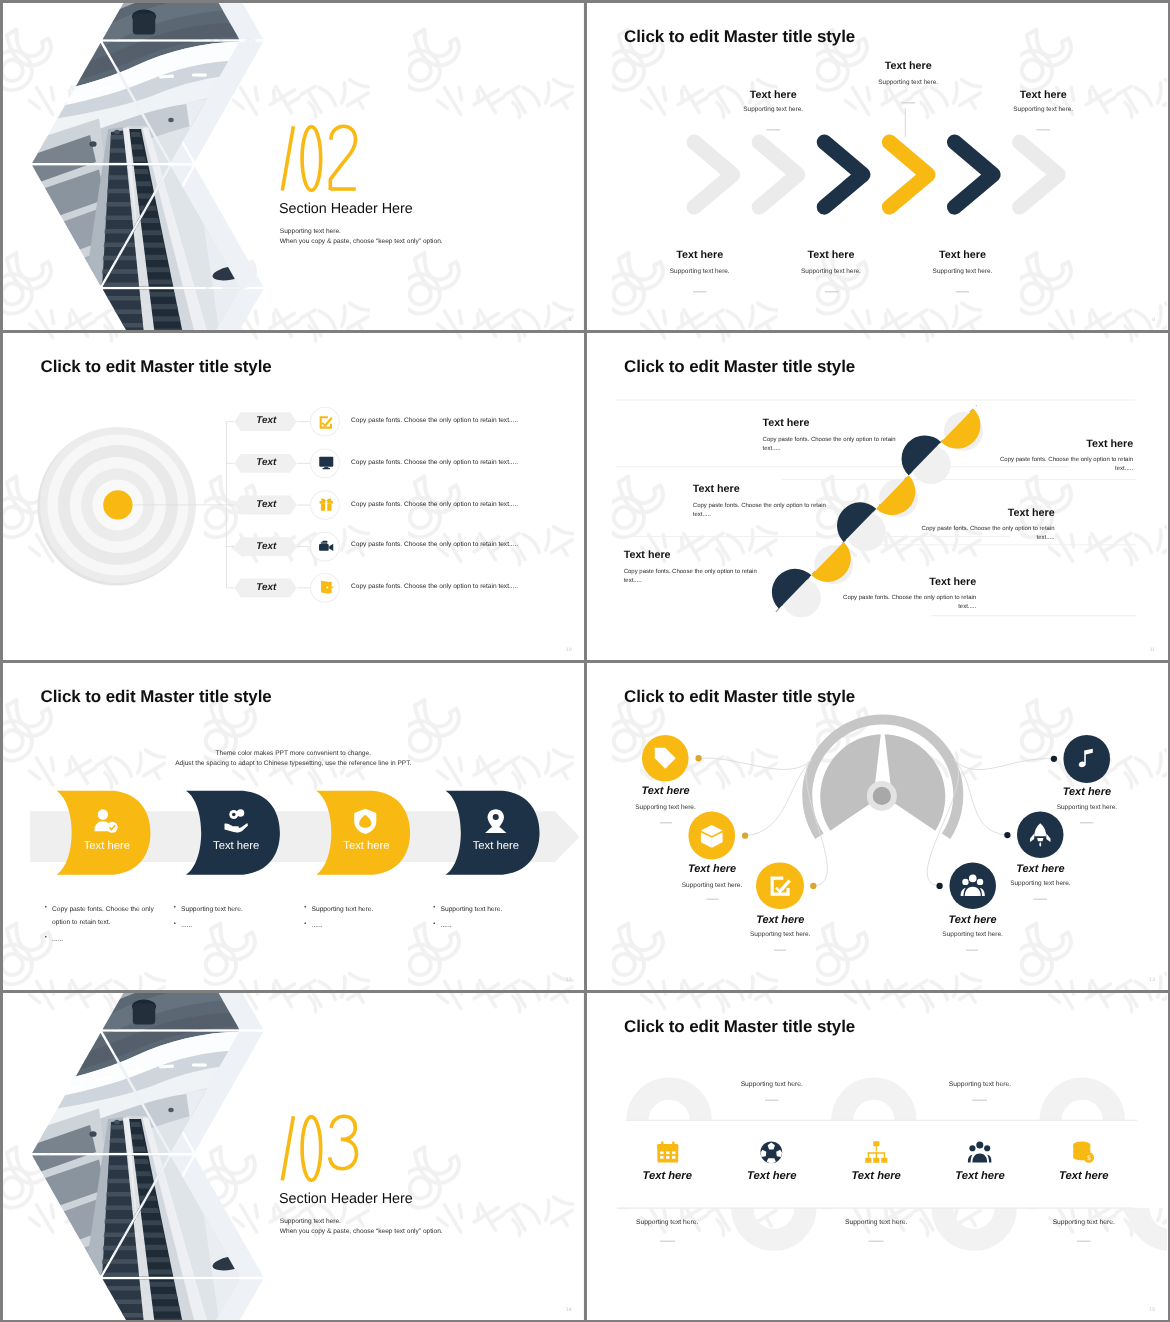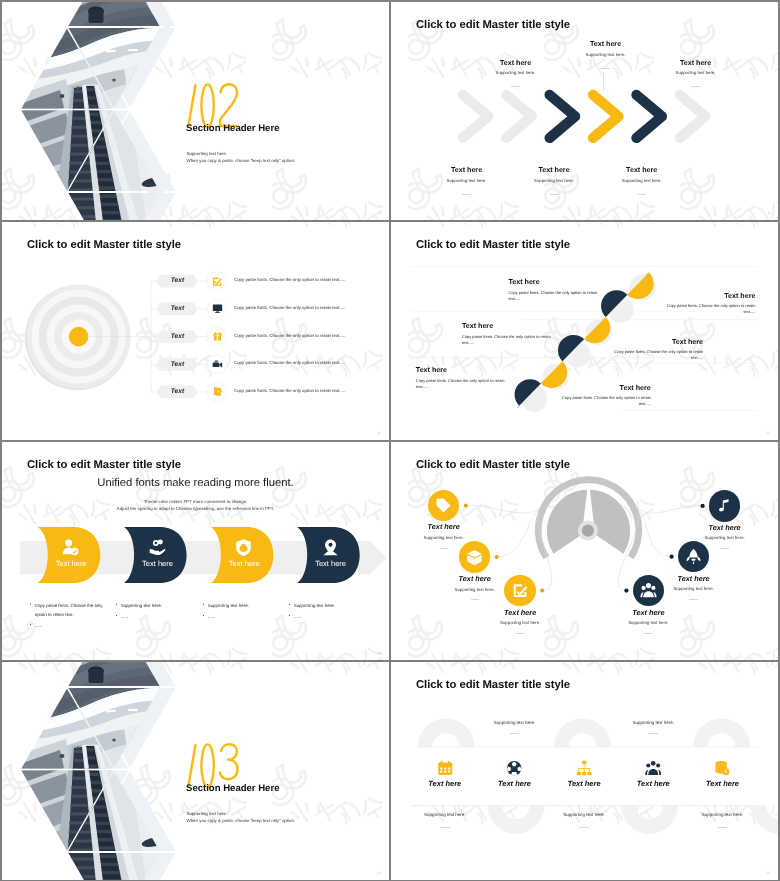--- a/index.html
+++ b/index.html
@@ -11,21 +11,21 @@
   #page{position:absolute;left:0;top:0;width:780px;height:881px;background:#7f7f7f;}
   .grid{position:absolute;left:0;top:0;width:780px;height:881px;}
   .slide{position:absolute;background:#fff;overflow:hidden;width:387px;height:218px;}
   .sv{position:absolute;left:0;top:0;width:387px;height:218px;overflow:visible;}
   .ttl{position:absolute;left:25px;top:18px;font-size:11.3px;font-weight:bold;
        color:#111;letter-spacing:-0.05px;white-space:nowrap;line-height:1;}
   .pg{position:absolute;right:8px;bottom:5px;font-size:3.4px;color:#c8c8c8;}
   
   .numwrap{position:absolute;}
   .bignum{width:60px;height:46px;display:block;overflow:visible;}
-  .s-hdr{position:absolute;left:184px;top:122px;font-size:9.6px;font-weight:bold;
+  .s-hdr{position:absolute;left:184px;top:133px;font-size:9.6px;font-weight:normal;
          color:#111;line-height:1;letter-spacing:-0.02px;white-space:nowrap;}
   .s-l1{position:absolute;left:184.5px;top:150.2px;font-size:4.4px;color:#2f2f2f;line-height:1;}
   .s-l2{position:absolute;left:184.5px;top:157.2px;font-size:4.4px;color:#2f2f2f;line-height:1;}
   
   .ch-t{position:absolute;font-size:7.15px;font-weight:bold;color:#111;text-align:center;line-height:1;}
   .ch-s{position:absolute;font-size:4.3px;color:#333;text-align:center;line-height:1;}
   .ch-dash{position:absolute;width:9px;border-top:0.7px solid #d8d8d8;}
   
   .tg-pill{position:absolute;left:155px;width:41px;text-align:center;font-size:6.6px;
            font-weight:bold;font-style:italic;color:#1d1d1d;line-height:1;}
@@ -548,21 +548,20 @@
                     <path d="M3,14 L19,14"></path>
                     <path d="M11,14 L11,21"></path>
                   </g>
                 </g>
               </g>
             </pattern>
           </defs>
           <rect x="0" y="0" width="387" height="218" fill="url(#wmp2_442)"></rect>
         </svg>
         <div class="ttl">Click to edit Master title style</div>
-        <div class="rb-head">Unified fonts make reading more fluent.</div>
         <div class="rb-s1">Theme color makes PPT more convenient to change.</div>
         <div class="rb-s2">Adjust the spacing to adapt to Chinese typesetting, use the reference line in PPT.</div>
         <svg class="sv" viewBox="0 0 387 218">
           <path d="M18.1,98.9 L368,98.9 L384.4,115.8 L368,132.6 L18.1,132.6 Z" fill="#efefef"></path>
           <path d="M35.7,85.1 C49.2,94.1 49.2,132.1 35.7,141.1 L73.7,141.1 C92.7,139.1 98.30000000000001,125.1 98.30000000000001,113.1 C98.30000000000001,101.1 92.7,87.1 73.7,85.1 Z" fill="#f9b913"></path>
           <path d="M122.0,85.1 C135.5,94.1 135.5,132.1 122.0,141.1 L160.0,141.1 C179.0,139.1 184.6,125.1 184.6,113.1 C184.6,101.1 179.0,87.1 160.0,85.1 Z" fill="#1d3247"></path>
           <path d="M208.8,85.1 C222.3,94.1 222.3,132.1 208.8,141.1 L246.8,141.1 C265.8,139.1 271.40000000000003,125.1 271.40000000000003,113.1 C271.40000000000003,101.1 265.8,87.1 246.8,85.1 Z" fill="#f9b913"></path>
           <path d="M295.1,85.1 C308.6,94.1 308.6,132.1 295.1,141.1 L333.1,141.1 C352.1,139.1 357.70000000000005,125.1 357.70000000000005,113.1 C357.70000000000005,101.1 352.1,87.1 333.1,85.1 Z" fill="#1d3247"></path>
         </svg>
         <div class="rb-ic" style="left:59.2px;top:96.4px"><svg viewBox="0 0 16 16" width="19" height="19" fill="#ffffff">

